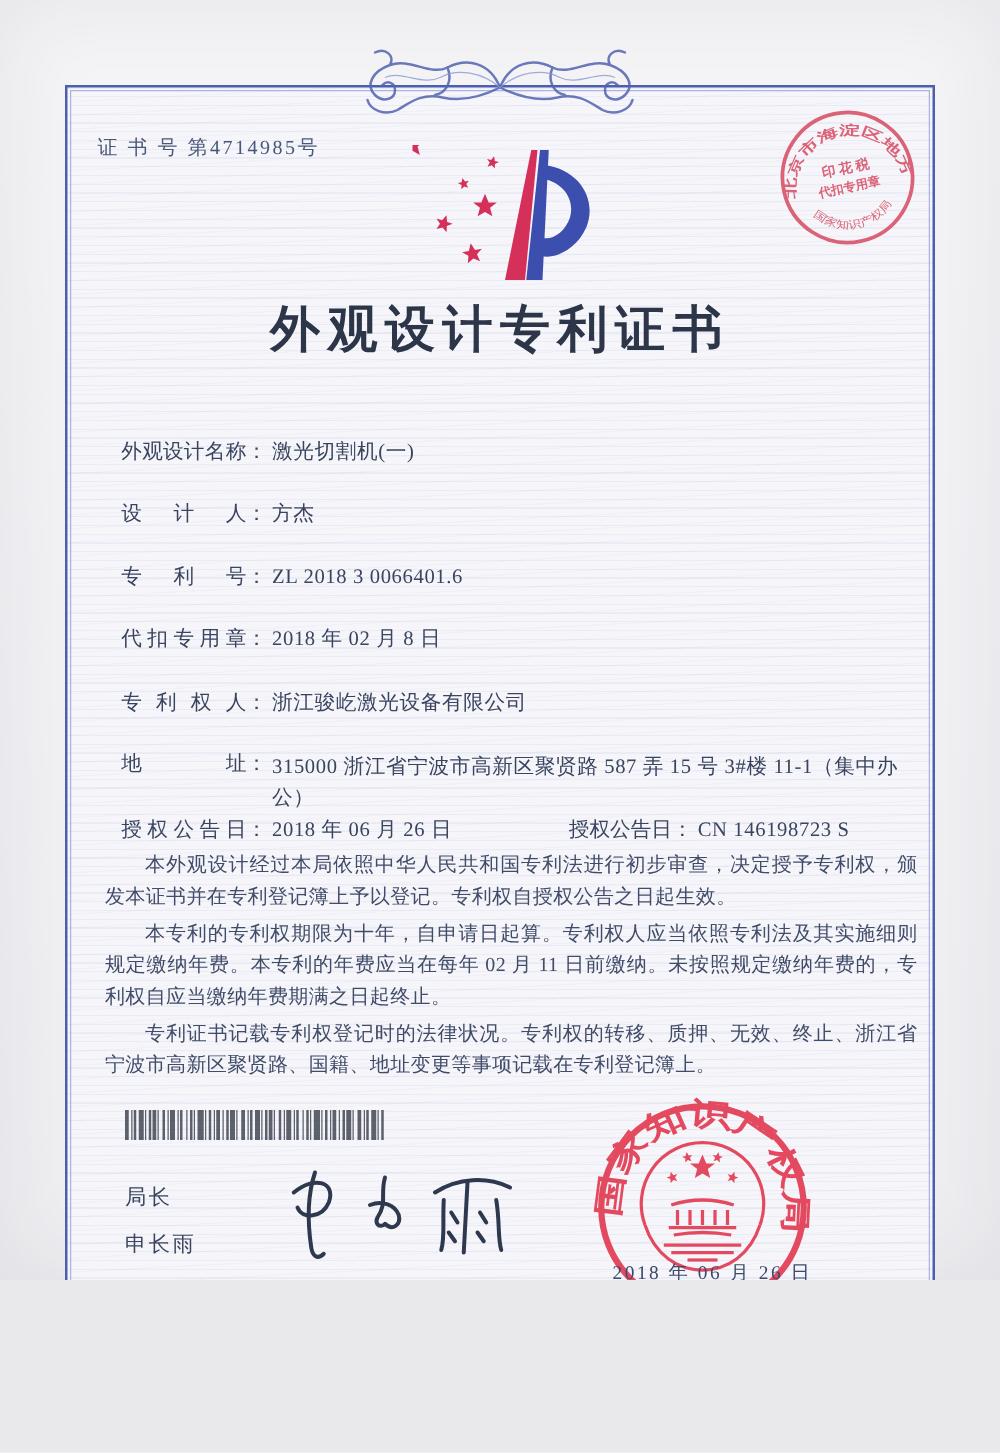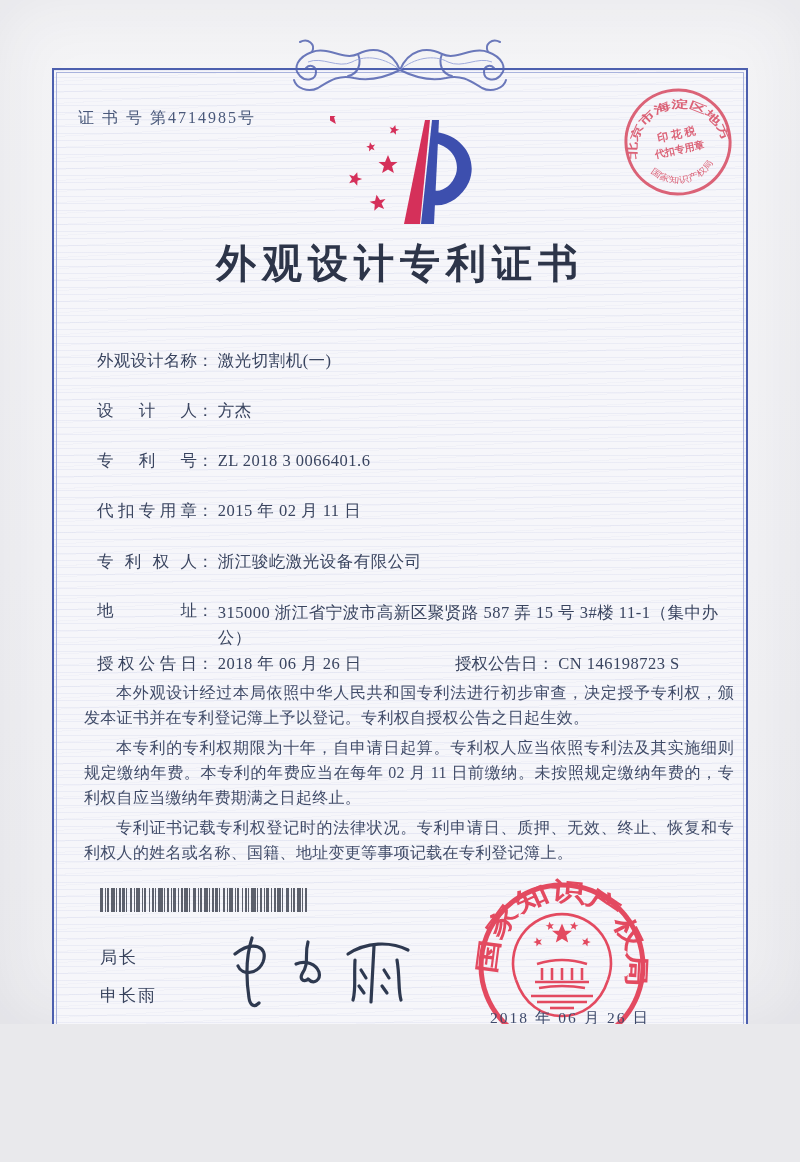--- a/index.html
+++ b/index.html
@@ -156,21 +156,21 @@
     <div class="frow" style="top:50px">
       <span class="flabel">设计人</span><span>：</span>
       <span class="fvalue">方杰</span>
     </div>
     <div class="frow" style="top:100px">
       <span class="flabel">专利号</span><span>：</span>
       <span class="fvalue">ZL 2018 3 0066401.6</span>
     </div>
     <div class="frow" style="top:150px">
       <span class="flabel">代扣专用章</span><span>：</span>
-      <span class="fvalue">2015 年 02 月 11 日</span>
+      <span class="fvalue">2018 年 02 月 8 日</span>
     </div>
     <div class="frow" style="top:201px">
       <span class="flabel">专利权人</span><span>：</span>
       <span class="fvalue">浙江骏屹激光设备有限公司</span>
     </div>
     <div class="frow wrap" style="top:250px">
       <span class="flabel">地址</span><span>：</span>
       <span class="fvalue">315000 浙江省宁波市高新区聚贤路 587 弄 15 号 3#楼 11-1（集中办公）</span>
     </div>
     <div class="frow" style="top:303px">
@@ -179,21 +179,21 @@
       <span class="fgroup2">
         <span>授权公告日</span><span>：</span>
         <span class="fvalue">CN 146198723 S</span>
       </span>
     </div>
   </div>
 
   <div class="paras">
     <p>本外观设计经过本局依照中华人民共和国专利法进行初步审查，决定授予专利权，颁发本证书并在专利登记簿上予以登记。专利权自授权公告之日起生效。</p>
     <p>本专利的专利权期限为十年，自申请日起算。专利权人应当依照专利法及其实施细则规定缴纳年费。本专利的年费应当在每年 02 月 11 日前缴纳。未按照规定缴纳年费的，专利权自应当缴纳年费期满之日起终止。</p>
-    <p>专利证书记载专利权登记时的法律状况。专利申请日、质押、无效、终止、恢复和专利权人的姓名或名称、国籍、地址变更等事项记载在专利登记簿上。</p>
+    <p>专利证书记载专利权登记时的法律状况。专利权的转移、质押、无效、终止、浙江省宁波市高新区聚贤路、国籍、地址变更等事项记载在专利登记簿上。</p>
   </div>
 
   <svg class="barcode" viewBox="0 0 208 24" preserveAspectRatio="none">
     <line x1="0" y1="12" x2="208" y2="12" stroke="#3c414d" stroke-width="24" stroke-dasharray="3 2 1 1 2 2 4 1 1 2 2 1 3 1 1 3 2 2 1 1 4 2 1 1 2 3 1 2 2 1 1 2 5 1 1 2 2 2 1 1 3 2 1 2 2 1 4 1 1 3"></line>
   </svg>
 
   <div class="signer">
     <div>局长</div>
     <div>申长雨</div>
   </div>

